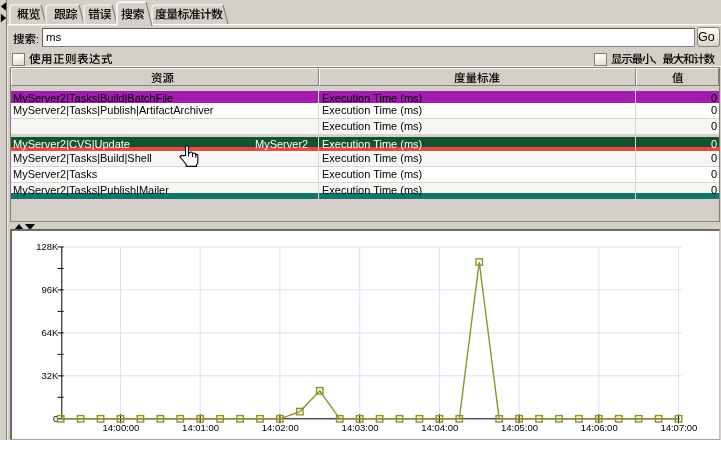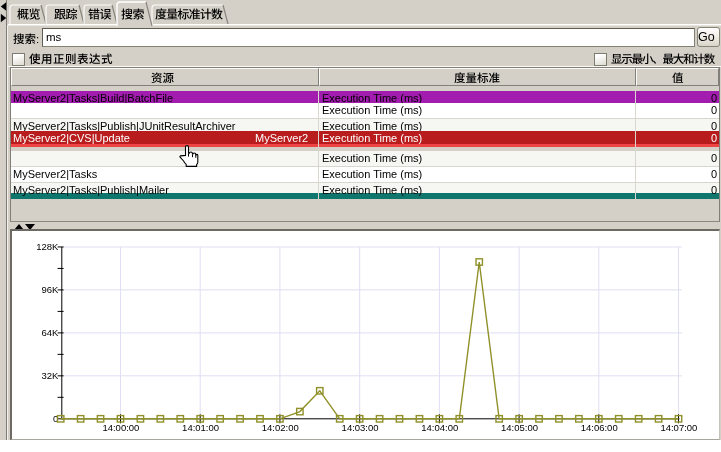--- a/index.html
+++ b/index.html
@@ -142,35 +142,36 @@
 <div class="abs tblwrap">
     <div class="hdr" style="left:0px;width:308px"></div>
     <div class="hdr" style="left:308px;width:317px"></div>
     <div class="hdr" style="left:625px;width:83px"></div>
     <div class="row" style="top:23px;background:#a21caf;color:#000;border-bottom:1px solid #d9d6cf">
       <span class="c1">MyServer2|Tasks|Build|BatchFile</span>
       <span class="c2">Execution Time (ms)</span>
       <span class="c3">0</span>
     </div>
     <div class="row" style="top:35px;background:#ffffff;color:#000;border-bottom:1px solid #d9d6cf">
+      <span class="c1">MyServer2|Tasks|Publish|ArtifactArchiver</span>
       <span class="c2">Execution Time (ms)</span>
       <span class="c3">0</span>
     </div>
     <div class="row" style="top:51px;background:#f6f6f2;color:#000;border-bottom:1px solid #d9d6cf">
-      <span class="c1">MyServer2|Tasks|Publish|JUnitResultArchiver</span>
-      <span class="c2">Execution Time (ms)</span>
-      <span class="c3">0</span>
-    </div>
-    <div class="row" style="top:63px;background:#b91c1c;color:#fff;border-bottom:3px solid #ef4444">
+      <span class="c2">Execution Time (ms)</span>
+      <span class="c3">0</span>
+    </div>
+    <div class="row" style="top:69px;background:#14532d;color:#fff;border-bottom:6px solid #ef4444">
       <span class="c1">MyServer2|CVS|Update</span>
       <span style="position:absolute;left:244px;top:1px">MyServer2</span>
       <span class="c2">Execution Time (ms)</span>
       <span class="c3">0</span>
     </div>
     <div class="row" style="top:83px;background:#f6f6f2;color:#000;border-bottom:1px solid #d9d6cf">
+      <span class="c1">MyServer2|Tasks|Build|Shell</span>
       <span class="c2">Execution Time (ms)</span>
       <span class="c3">0</span>
     </div>
     <div class="row" style="top:99px;background:#ffffff;color:#000;border-bottom:1px solid #d9d6cf">
       <span class="c1">MyServer2|Tasks</span>
       <span class="c2">Execution Time (ms)</span>
       <span class="c3">0</span>
     </div>
     <div class="row" style="top:115px;background:#f6f6f2;color:#000;border-bottom:6px solid #0f766e">
       <span class="c1">MyServer2|Tasks|Publish|Mailer</span>

